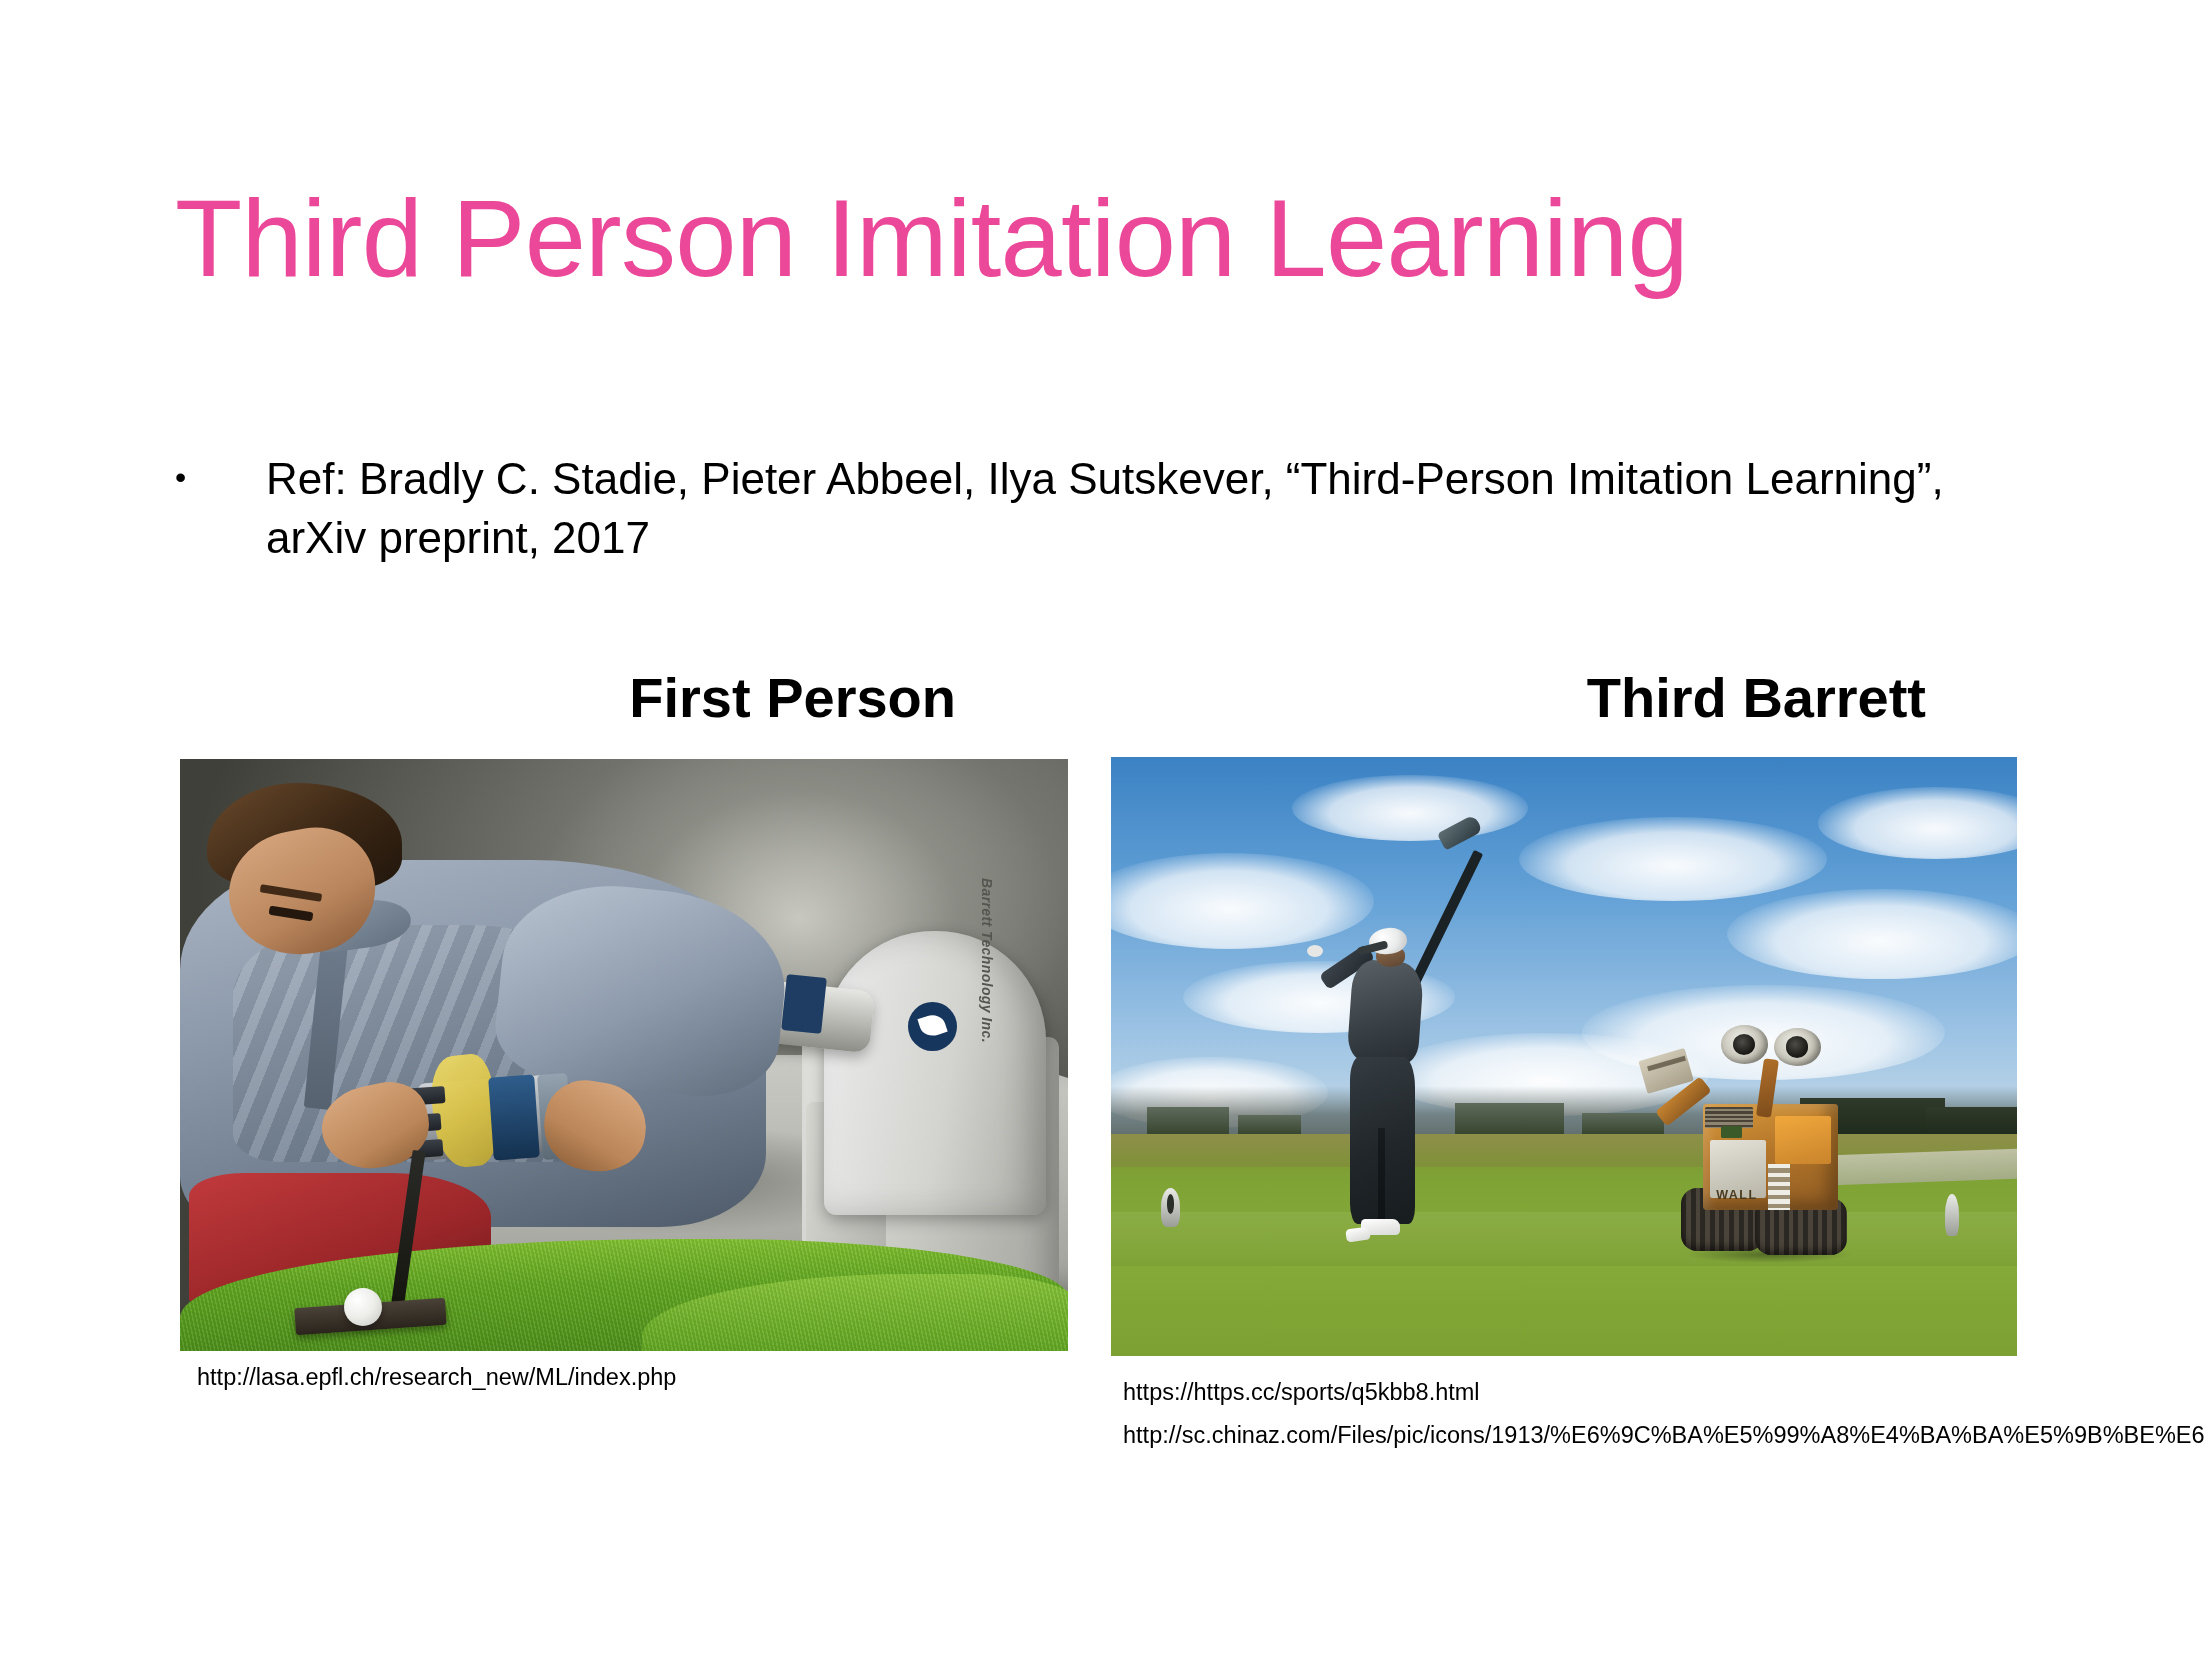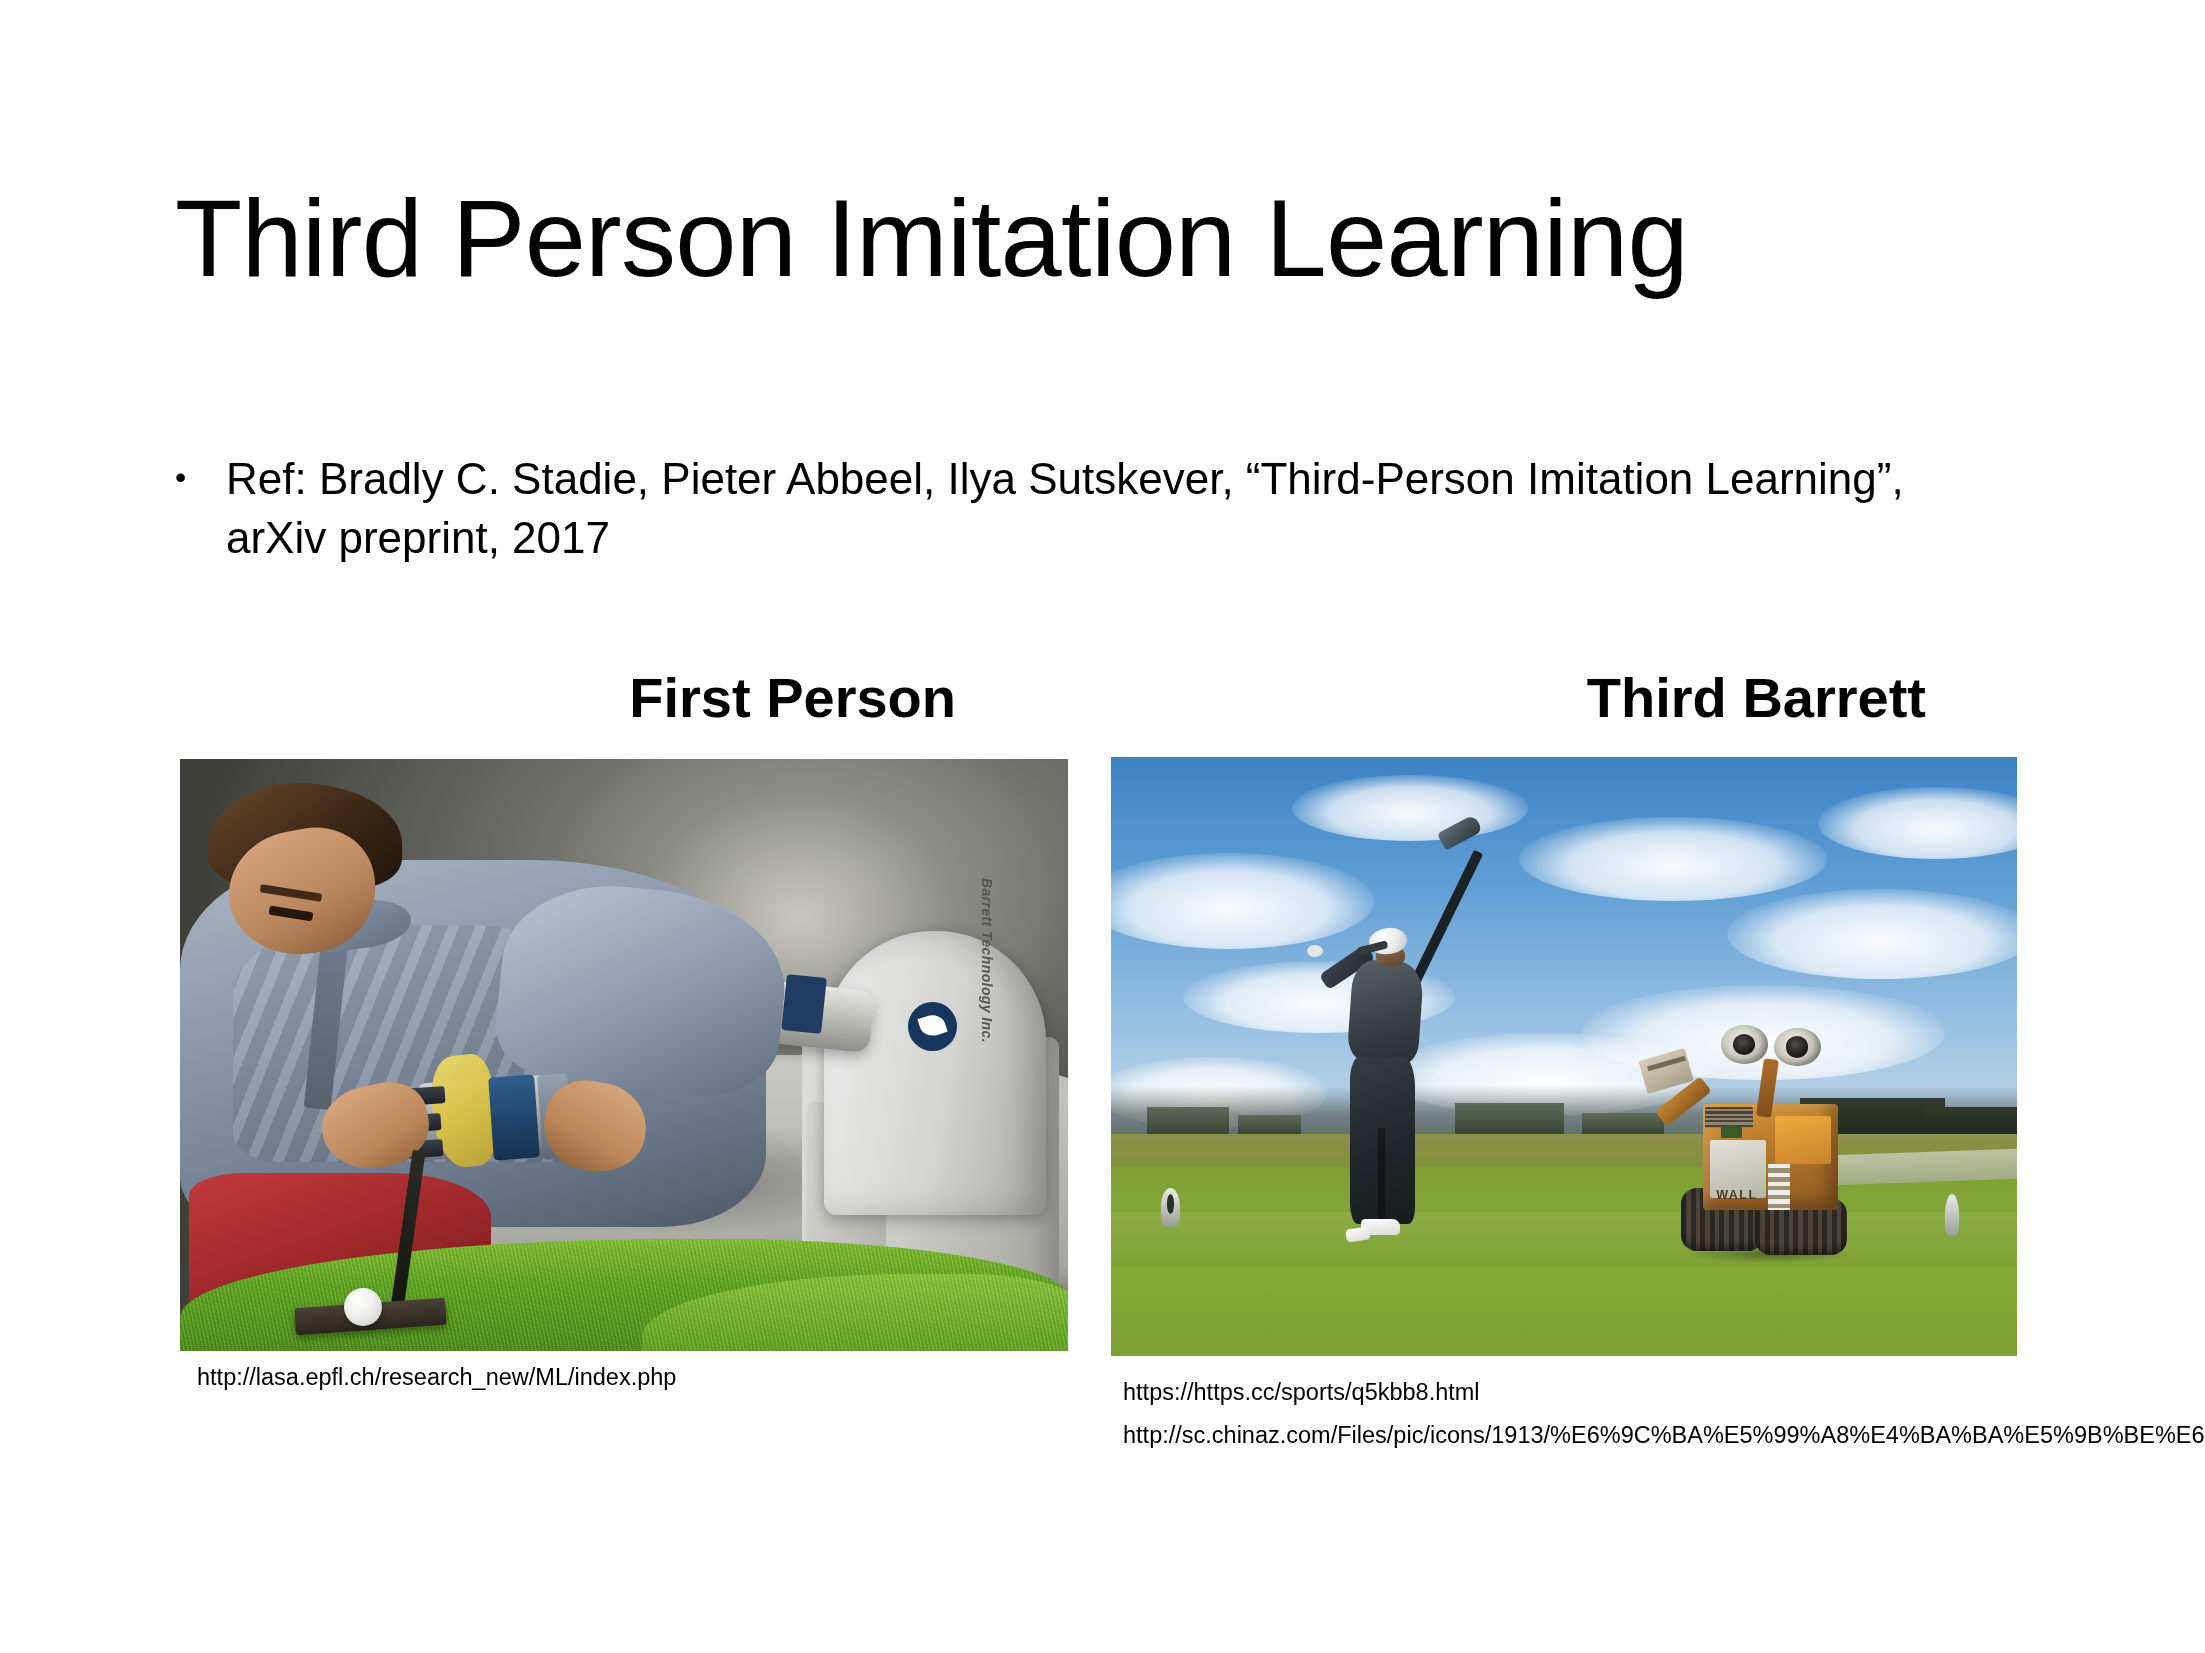--- a/index.html
+++ b/index.html
@@ -19,21 +19,21 @@
   
   .slide-title {
     position: absolute;
     left: 175px;
     top: 175px;
     width: 1882px;
     font-size: 110px;
     font-weight: 300;
     line-height: 1.15;
     letter-spacing: -0.7px;
-    color: #000000;
+    color: #ec4899;
     white-space: nowrap;
   }
 
   
   .bullet-list {
     position: absolute;
     left: 175px;
     top: 450px;
     width: 1779px;
   }
@@ -46,20 +46,21 @@
   .bullet-dot {
     width: 51px;
     flex: 0 0 51px;
     font-size: 32px;
     line-height: 1.72;
     color: #000;
   }
   .bullet-text {
     flex: 1 1 auto;
     max-width: 1691px;
+    margin-left: 40px;
   }
 
   
   .col-heading {
     position: absolute;
     font-size: 56px;
     font-weight: 600;
     text-align: right;
     color: #000;
     white-space: nowrap;

